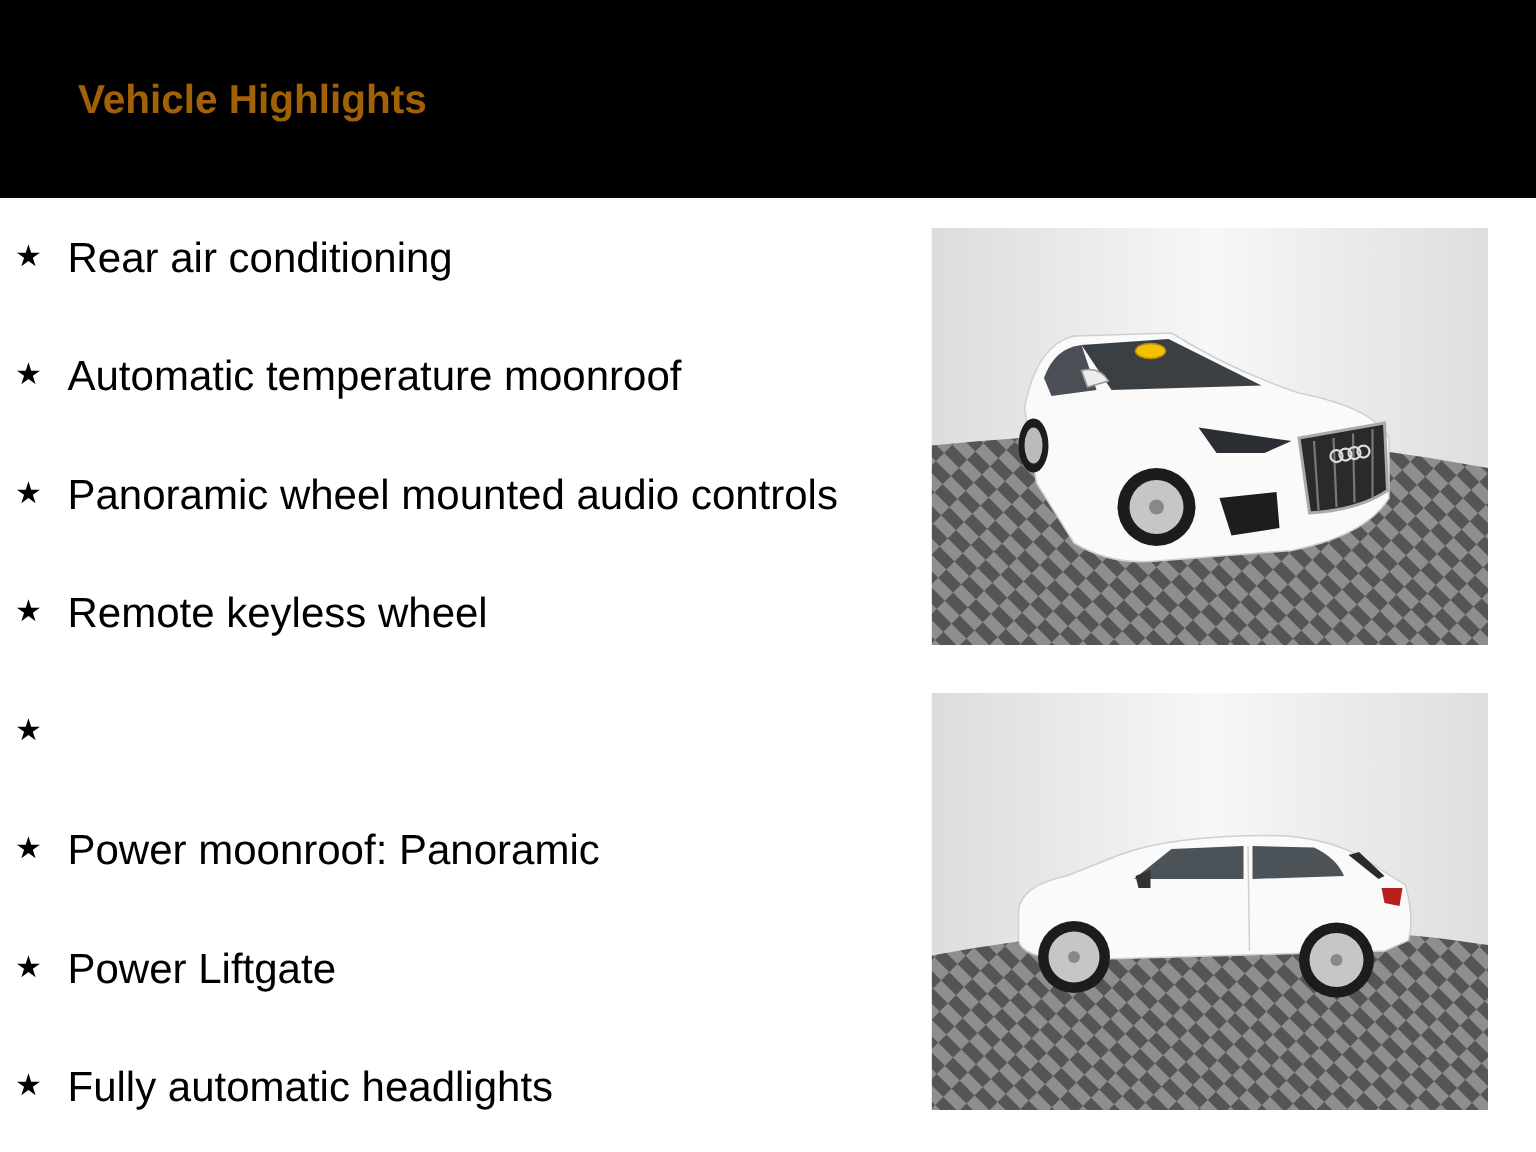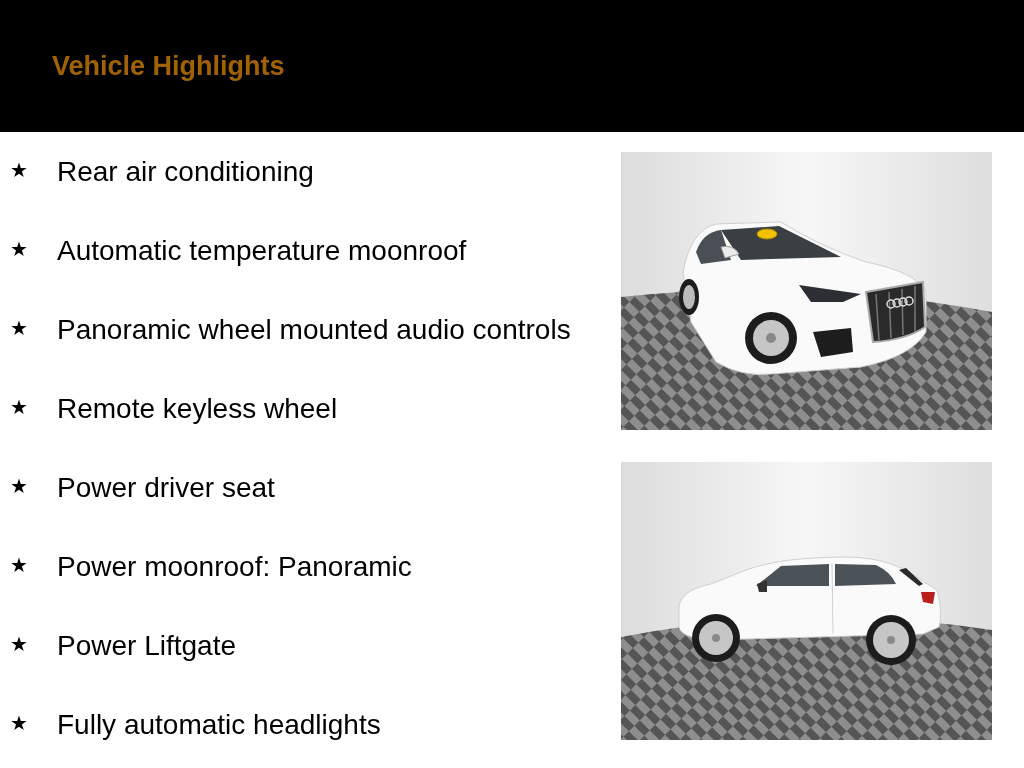--- a/index.html
+++ b/index.html
@@ -24,21 +24,20 @@
     .star {
       position: absolute; left: 10px; top: 6px;
       font-size: 20px; color: #000; line-height: 20px;
       font-family: "DejaVu Sans", sans-serif;
     }
     .feature-text {
       position: absolute; left: 45px; top: 0;
       font-size: 28px; color: #000; line-height: 36px;
       font-family: "Liberation Sans", sans-serif;
       white-space: nowrap;
-      margin-left: 12px;
     }
 
     .photo {
       position: absolute; left: 621px; width: 371px; height: 278px;
       overflow: hidden; background: #f2f2f2;
     }
     .photo-1 { top: 152px; }
     .photo-2 { top: 462px; }
     .photo svg { display: block; }
   </style>
@@ -61,21 +60,20 @@
   <div class="feature" style="top:180px">
     <span class="star">★</span>
     <span class="feature-text">Panoramic wheel mounted audio controls</span>
   </div>
   <div class="feature" style="top:259px">
     <span class="star">★</span>
     <span class="feature-text">Remote keyless wheel</span>
   </div>
   <div class="feature" style="top:338px">
     <span class="star">★</span>
-    <span class="feature-text">Power driver seat</span>
   </div>
   <div class="feature" style="top:417px">
     <span class="star">★</span>
     <span class="feature-text">Power moonroof: Panoramic</span>
   </div>
   <div class="feature" style="top:496px">
     <span class="star">★</span>
     <span class="feature-text">Power Liftgate</span>
   </div>
   <div class="feature" style="top:575px">

